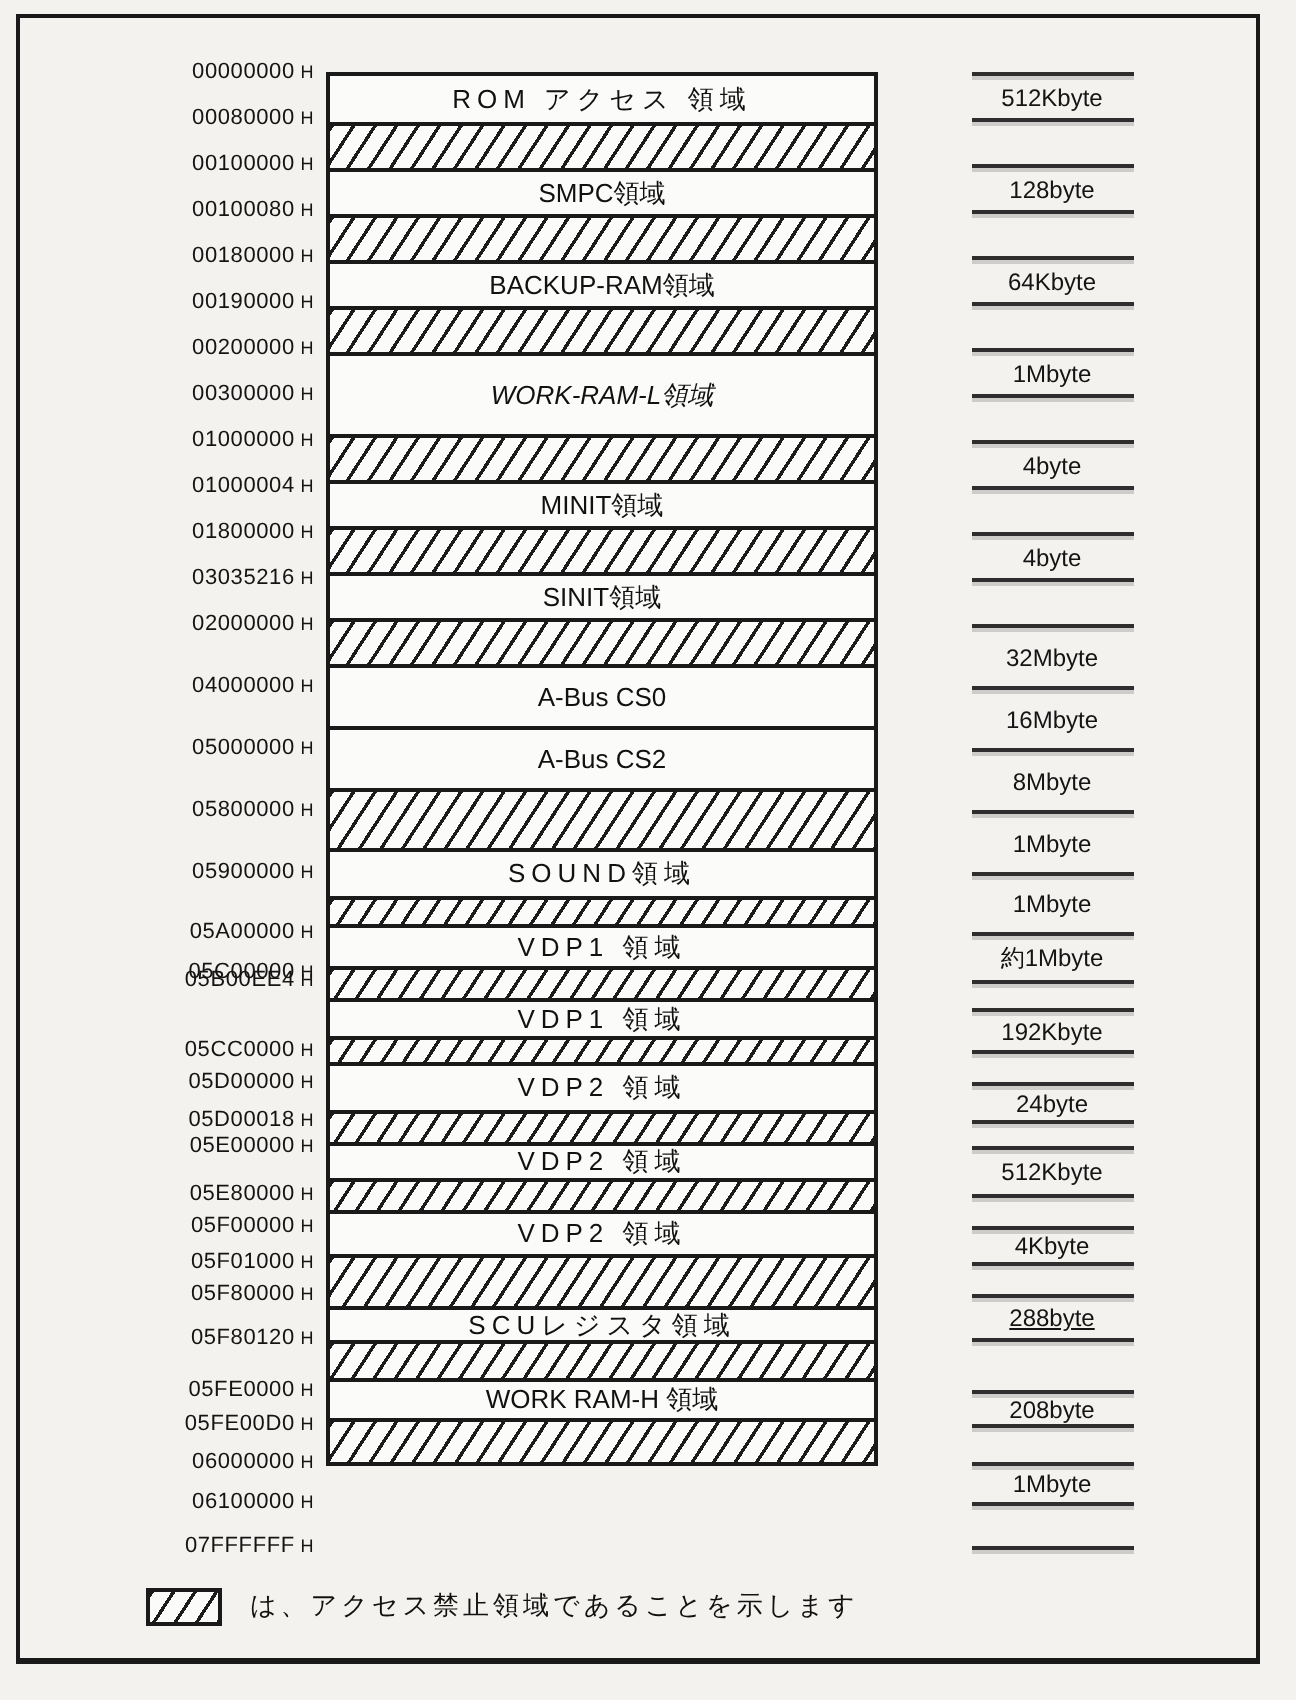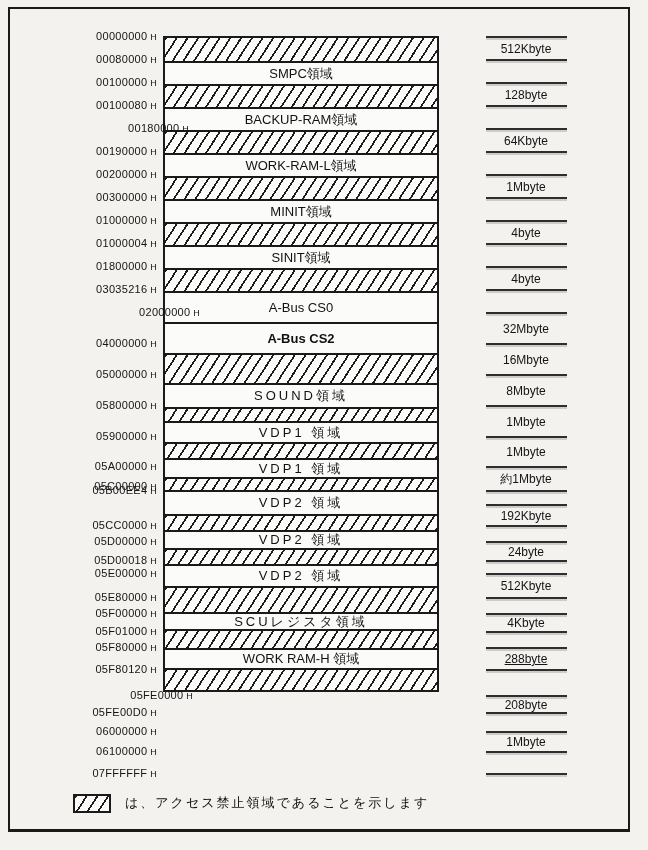--- a/index.html
+++ b/index.html
@@ -78,45 +78,48 @@
     white-space:nowrap;
     color:#111;
   }
 </style>
 </head>
 <body>
 
 <div class="page">
   <div class="frame"></div>
   <div class="stack" id="stack">
+      <div class="row spread" style="height: 23px;">
+        <span class="region-label">ROM アクセス 領域</span>
+      </div>
       <div class="row hatchbg" style="height: 23px;"></div>
       <div class="row" style="height: 23px;">
         <span class="region-label">SMPC領域</span>
       </div>
       <div class="row hatchbg" style="height: 23px;"></div>
       <div class="row" style="height: 23px;">
         <span class="region-label">BACKUP-RAM領域</span>
       </div>
       <div class="row hatchbg" style="height: 23px;"></div>
-      <div class="row" style="height: 23px;">
+      <div class="row" style="height: 41px; font-style: italic;">
         <span class="region-label">WORK-RAM-L領域</span>
       </div>
       <div class="row hatchbg" style="height: 23px;"></div>
       <div class="row" style="height: 23px;">
         <span class="region-label">MINIT領域</span>
       </div>
       <div class="row hatchbg" style="height: 23px;"></div>
       <div class="row" style="height: 23px;">
         <span class="region-label">SINIT領域</span>
       </div>
       <div class="row hatchbg" style="height: 23px;"></div>
       <div class="row" style="height: 31px;">
         <span class="region-label">A-Bus CS0</span>
       </div>
-      <div class="row" style="height: 31px; font-weight: bold;">
+      <div class="row" style="height: 31px;">
         <span class="region-label">A-Bus CS2</span>
       </div>
       <div class="row hatchbg" style="height: 30px;"></div>
       <div class="row spread" style="height: 24px;">
         <span class="region-label">SOUND領域</span>
       </div>
       <div class="row hatchbg" style="height: 14px;"></div>
       <div class="row spread" style="height: 21px;">
         <span class="region-label">VDP1 領域</span>
       </div>
@@ -144,46 +147,46 @@
       <div class="row" style="height: 20px;">
         <span class="region-label">WORK RAM-H 領域</span>
       </div>
       <div class="row hatchbg" style="height: 22px;"></div>
     </div>
   <div class="addresses" id="addresses">
       <div class="addr" style="top: 30px;"><span>00000000</span><span class="hsuf"> H</span></div>
       <div class="addr" style="top: 53px;"><span>00080000</span><span class="hsuf"> H</span></div>
       <div class="addr" style="top: 76px;"><span>00100000</span><span class="hsuf"> H</span></div>
       <div class="addr" style="top: 99px;"><span>00100080</span><span class="hsuf"> H</span></div>
-      <div class="addr" style="top: 122px; padding-left: 32px;"><span>00180000</span><span class="hsuf"> H</span></div>
+      <div class="addr" style="top: 122px;"><span>00180000</span><span class="hsuf"> H</span></div>
       <div class="addr" style="top: 145px;"><span>00190000</span><span class="hsuf"> H</span></div>
       <div class="addr" style="top: 168px;"><span>00200000</span><span class="hsuf"> H</span></div>
       <div class="addr" style="top: 191px;"><span>00300000</span><span class="hsuf"> H</span></div>
       <div class="addr" style="top: 214px;"><span>01000000</span><span class="hsuf"> H</span></div>
       <div class="addr" style="top: 237px;"><span>01000004</span><span class="hsuf"> H</span></div>
       <div class="addr" style="top: 260px;"><span>01800000</span><span class="hsuf"> H</span></div>
       <div class="addr" style="top: 283px;"><span>03035216</span><span class="hsuf"> H</span></div>
-      <div class="addr" style="top: 306px; padding-left: 43px;"><span>02000000</span><span class="hsuf"> H</span></div>
+      <div class="addr" style="top: 306px;"><span>02000000</span><span class="hsuf"> H</span></div>
       <div class="addr" style="top: 337px;"><span>04000000</span><span class="hsuf"> H</span></div>
       <div class="addr" style="top: 368px;"><span>05000000</span><span class="hsuf"> H</span></div>
       <div class="addr" style="top: 399px;"><span>05800000</span><span class="hsuf"> H</span></div>
       <div class="addr" style="top: 430px;"><span>05900000</span><span class="hsuf"> H</span></div>
       <div class="addr" style="top: 460px;"><span>05A00000</span><span class="hsuf"> H</span></div>
       <div class="addr" style="top: 484px;"><span>05B00EE4</span><span class="hsuf"> H</span></div>
       <div class="addr" style="top: 480px;"><span>05C00000</span><span class="hsuf"> H</span></div>
       <div class="addr" style="top: 519px;"><span>05CC0000</span><span class="hsuf"> H</span></div>
       <div class="addr" style="top: 535px; text-align: right;"><span>05D00000</span><span class="hsuf"> H</span></div>
       <div class="addr" style="top: 554px;"><span>05D00018</span><span class="hsuf"> H</span></div>
       <div class="addr" style="top: 567px;"><span>05E00000</span><span class="hsuf"> H</span></div>
       <div class="addr" style="top: 591px;"><span>05E80000</span><span class="hsuf"> H</span></div>
       <div class="addr" style="top: 607px;"><span>05F00000</span><span class="hsuf"> H</span></div>
       <div class="addr" style="top: 625px;"><span>05F01000</span><span class="hsuf"> H</span></div>
       <div class="addr" style="top: 641px;"><span>05F80000</span><span class="hsuf"> H</span></div>
       <div class="addr" style="top: 663px;"><span>05F80120</span><span class="hsuf"> H</span></div>
-      <div class="addr" style="top: 689px; padding-left: 36px;"><span>05FE0000</span><span class="hsuf"> H</span></div>
+      <div class="addr" style="top: 689px;"><span>05FE0000</span><span class="hsuf"> H</span></div>
       <div class="addr" style="top: 706px;"><span>05FE00D0</span><span class="hsuf"> H</span></div>
       <div class="addr" style="top: 725px;"><span>06000000</span><span class="hsuf"> H</span></div>
       <div class="addr" style="top: 745px;"><span>06100000</span><span class="hsuf"> H</span></div>
       <div class="addr" style="top: 767px;"><span>07FFFFFF</span><span class="hsuf"> H</span></div>
     </div>
   <div class="sizes" id="sizes">
       <div class="size" style="top: 40.5px;">512Kbyte</div>
       <div class="size" style="top: 86.5px;">128byte</div>
       <div class="size" style="top: 132.5px;">64Kbyte</div>
       <div class="size" style="top: 178.5px;">1Mbyte</div>

